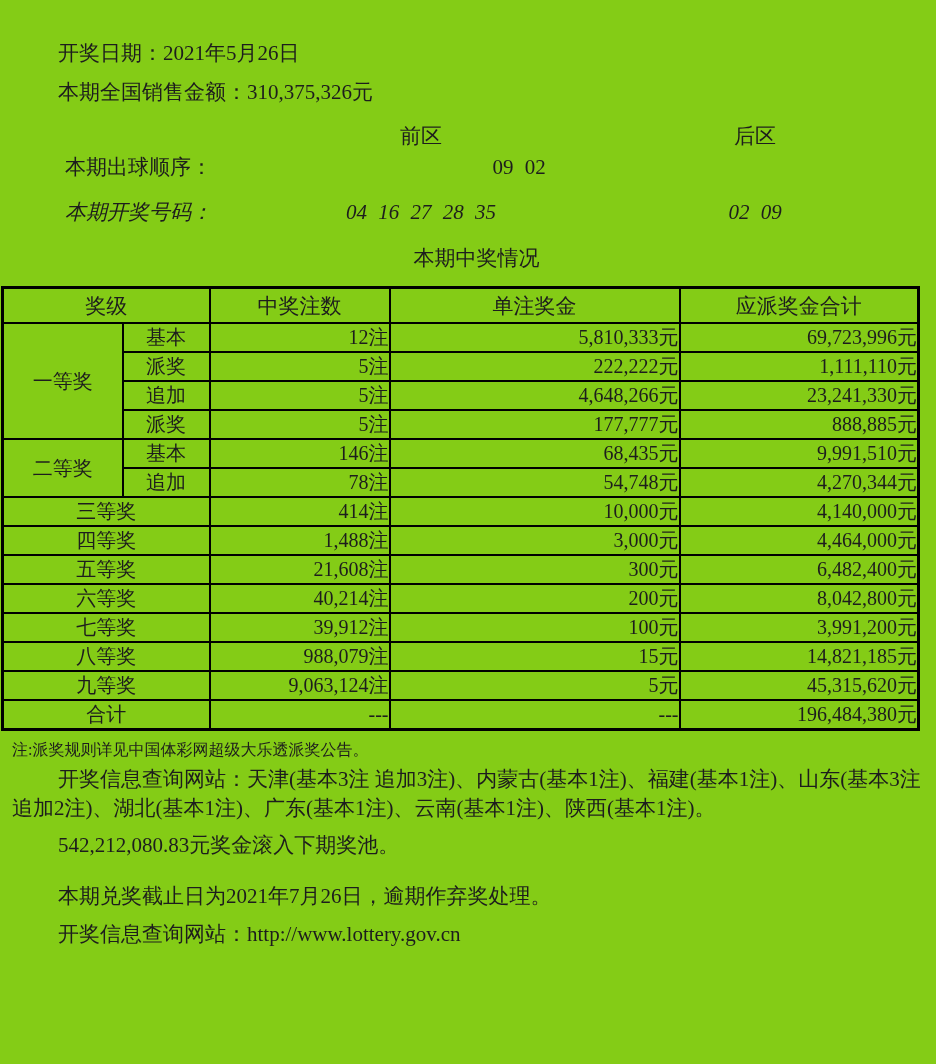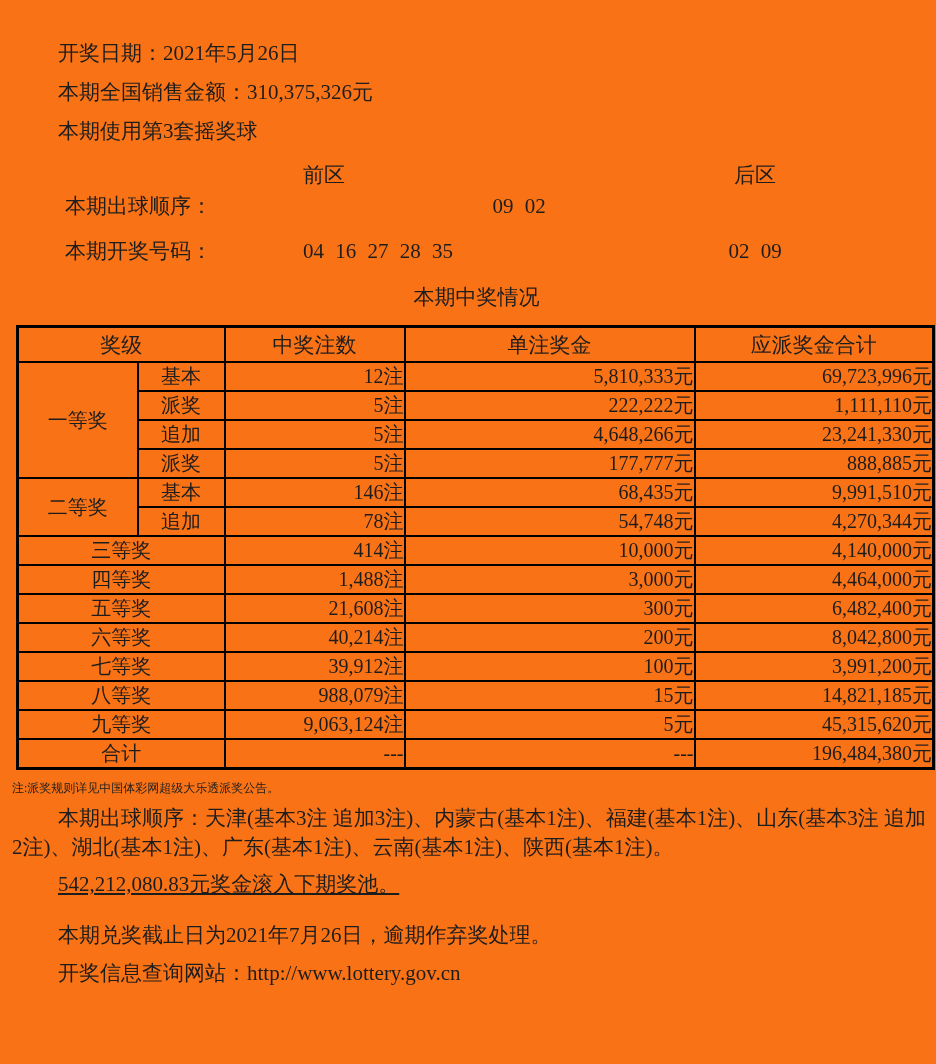--- a/index.html
+++ b/index.html
@@ -1,74 +1,73 @@
 <!DOCTYPE html>
 <html><head>
 <meta charset="utf-8">
 <style>
   html,body{margin:0;padding:0;background:#fff;}
   .page{
     position:relative;
     width:936px;height:1064px;
-    background:#f97316;
+    background:#84cc16;
     color:#1d1d1d;
     font-family:"Liberation Serif","DejaVu Serif",serif;
     overflow:hidden;
   }
   
   .doc-header{padding-top:42px;margin-left:58px;font-size:21px;}
   .doc-header p{margin:0 0 17px 0;line-height:22px;}
   
   .zone-row{display:flex;font-size:21px;line-height:22px;}
   .zone-spacer1{width:65px;flex:0 0 65px;}
   .zone-label{width:238px;flex:0 0 238px;}
-  .zone-front{width:236px;flex:0 0 236px;word-spacing:6px;}
+  .zone-front{width:236px;flex:0 0 236px;text-align:center;word-spacing:6px;}
   .zone-gap{width:136px;flex:0 0 136px;}
   .zone-back{width:160px;flex:0 0 160px;text-align:center;word-spacing:6px;}
   .zone-head{margin-top:22px;}
   .zone-r1{margin-top:9px;}
-  .zone-r2{margin-top:23px;}
+  .zone-r2{margin-top:23px;font-style:italic;}
   
   .table-title{margin:24px 0 0 17px;text-align:center;font-size:21px;line-height:22px;}
   
   table.prize{
     border-collapse:collapse;
     table-layout:fixed;
-    margin:17px 0 0 16px;
+    margin:17px 0 0 1px;
     width:916px;
     font-size:20px;
     border:3px solid #000;
   }
   table.prize th,table.prize td{
     border:2px solid #000;
     padding:0;
     font-weight:normal;
     overflow:hidden;
     white-space:nowrap;
   }
   table.prize th{height:33px;font-size:21px;text-align:center;}
   table.prize td{height:27px;}
   td.ctr{text-align:center;font-family:Liberation Mono, monospace;}
   td.num{text-align:right;padding-right:8px;}
   
-  .note{margin:10px 0 0 12px;font-size:12px;line-height:17px;}
+  .note{margin:10px 0 0 12px;font-size:16px;line-height:17px;}
   .winners{margin:7px 10px 0 12px;font-size:21px;line-height:29px;text-indent:46px;}
-  .rollover{margin:11px 0 0 58px;font-size:21px;line-height:22px;text-decoration:underline;}
+  .rollover{margin:11px 0 0 58px;font-size:21px;line-height:22px;}
   .deadline{margin:29px 0 0 58px;font-size:21px;line-height:22px;}
   .website{margin:16px 0 0 58px;font-size:21px;line-height:22px;}
 </style>
 </head>
 <body>
 
 <div class="page">
 
   <div class="doc-header">
     <p>开奖日期：2021年5月26日</p>
     <p>本期全国销售金额：310,375,326元</p>
-    <p>本期使用第3套摇奖球</p>
   </div>
 
   <div class="zone-row zone-head">
     <div class="zone-spacer1"></div>
     <div class="zone-label"></div>
     <div class="zone-front">前区</div>
     <div class="zone-gap"></div>
     <div class="zone-back">后区</div>
   </div>
 
@@ -187,18 +186,18 @@
     <tr>
       <td class="ctr" colspan="2">合计</td>
       <td class="num">---</td>
       <td class="num">---</td>
       <td class="num">196,484,380元</td>
     </tr>
   </tbody>
     </table>
 
   <div class="note">注:派奖规则详见中国体彩网超级大乐透派奖公告。</div>
-  <div class="winners">本期出球顺序：天津(基本3注 追加3注)、内蒙古(基本1注)、福建(基本1注)、山东(基本3注 追加2注)、湖北(基本1注)、广东(基本1注)、云南(基本1注)、陕西(基本1注)。</div>
+  <div class="winners">开奖信息查询网站：天津(基本3注 追加3注)、内蒙古(基本1注)、福建(基本1注)、山东(基本3注 追加2注)、湖北(基本1注)、广东(基本1注)、云南(基本1注)、陕西(基本1注)。</div>
   <div class="rollover">542,212,080.83元奖金滚入下期奖池。</div>
   <div class="deadline">本期兑奖截止日为2021年7月26日，逾期作弃奖处理。</div>
   <div class="website">开奖信息查询网站：http://www.lottery.gov.cn</div>
 
 </div>
 
 </body></html>

